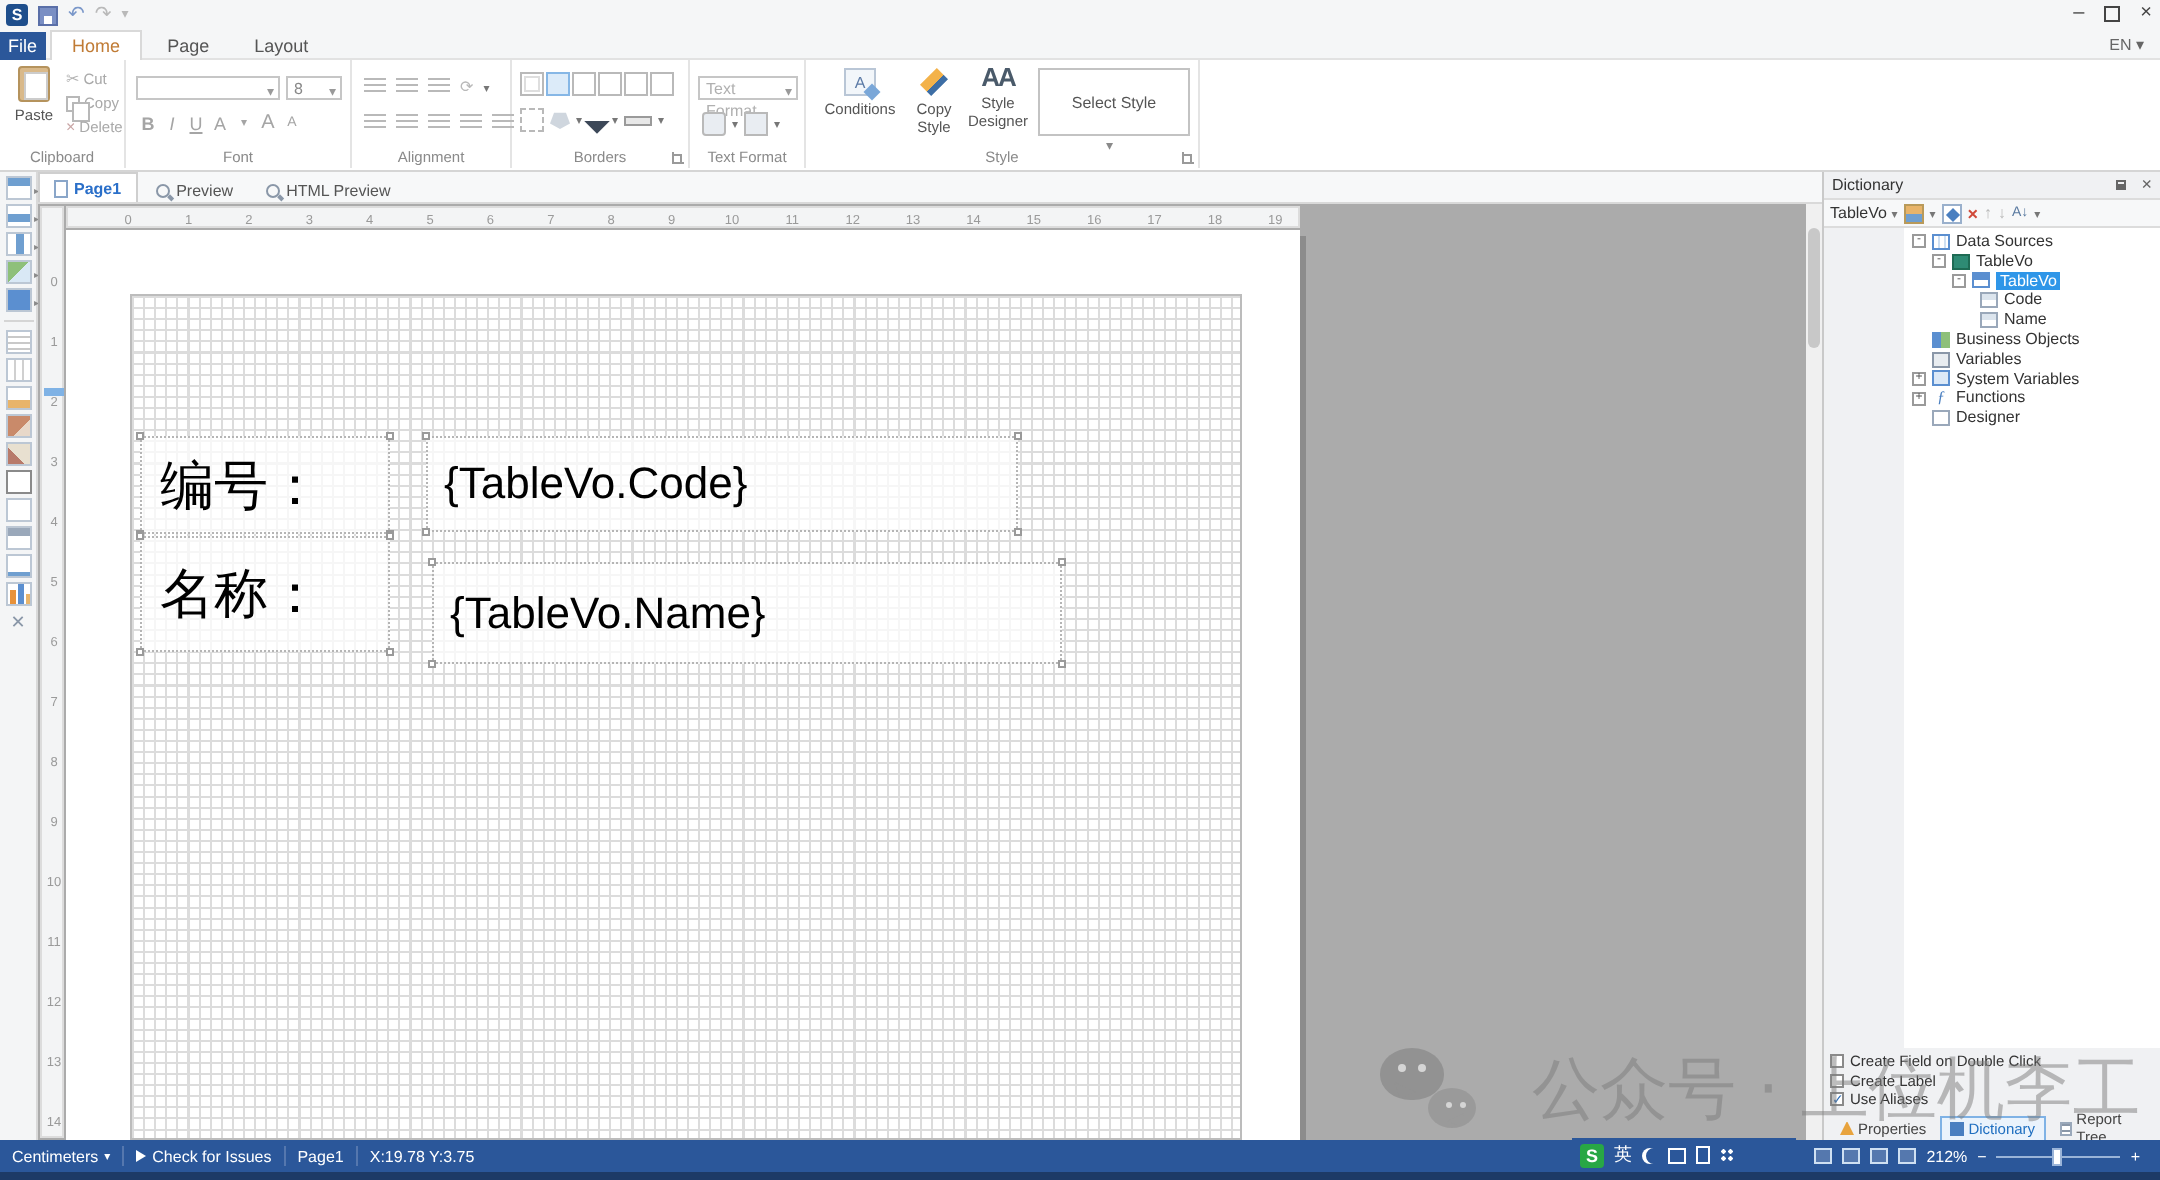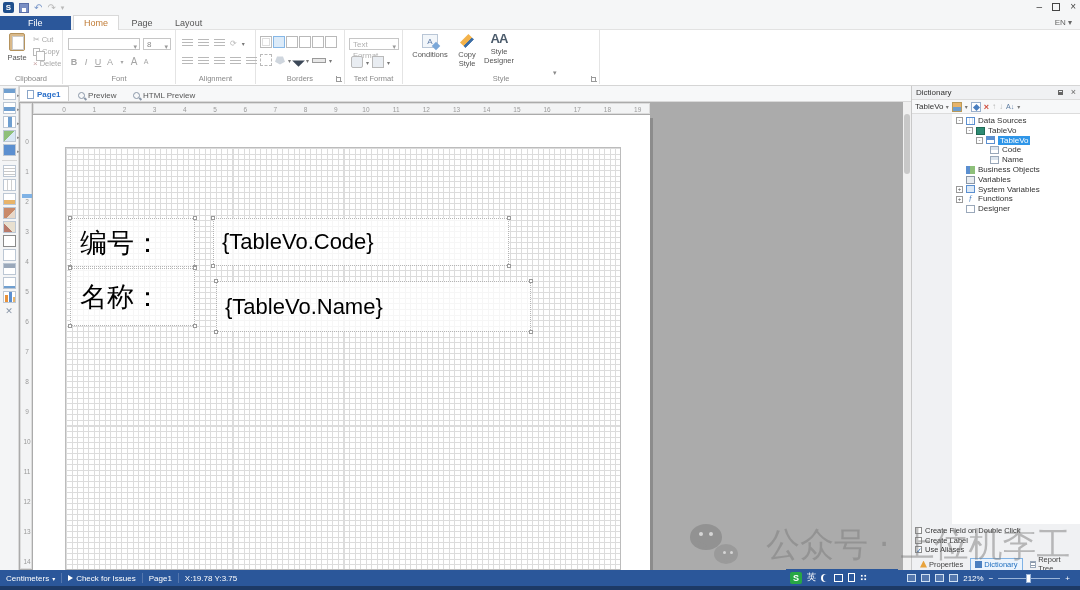--- a/index.html
+++ b/index.html
@@ -17,21 +17,21 @@
   .glyph-btn.dis { color:#b9b9b9; }
   .title-center { left:0; top:1px; width:1080px; text-align:center; font-size:9px; }
   .win-btns { right:4px; top:0; display:flex; gap:10px; height:14px; align-items:center; color:#444; }
   .win-btns span { font-size:10px; line-height:14px; cursor:default; }
   .restore-ic { width:8px; height:8px; border:1px solid #444; position:relative; background:#f5f6f7; }
   .restore-ic:before { content:""; position:absolute; left:1px; top:-3px; width:8px; height:8px; border:1px solid #444; z-index:-1; }
 
   
   #tabrow { left:0; top:15px; width:1080px; height:15px; background:#f5f6f7; border-bottom:1px solid #e2e2e2; }
   .rtab { display:inline-block; height:15px; line-height:15px; padding:0 10px; font-size:9px; color:#555; }
-  .rtab.file { background:#2b579a; color:#fff; padding:0 28px; }
+  .rtab.file { background:#2b579a; color:#fff; padding:0 4px; }
   .rtab.active { background:#fff; border:1px solid #d9d9d9; border-bottom:none; color:#c07b35; }
   .lang { right:8px; top:0; height:15px; line-height:15px; color:#666; font-size:8px; }
 
   
   #ribbon { left:0; top:30px; width:1080px; height:56px; background:#fff; border-bottom:1px solid #d5d5d5; }
   .rgroup { position:absolute; top:0; height:54px; border-right:1px solid #e4e4e4; }
   .rgroup-label { position:absolute; bottom:1px; width:100%; text-align:center; font-size:7.5px; color:#8a8a8a; }
   .dlg-launch { position:absolute; bottom:2px; right:2px; width:6px; height:6px; border-left:1px solid #9a9a9a; border-bottom:1px solid #9a9a9a; }
   .dlg-launch:after { content:""; position:absolute; right:1px; top:1px; width:3px; height:3px; border-right:1px solid #9a9a9a; border-top:1px solid #9a9a9a; }
   .dis-txt { color:#a9a9a9; }
@@ -300,20 +300,21 @@
       <span>Conditions</span>
     </div>
     <div class="bigbtn" style="left:50px;top:4px;width:28px">
       <div class="brush-ic"></div>
       <span>Copy</span><br><span>Style</span>
     </div>
     <div class="bigbtn" style="left:80px;top:2px;width:32px">
       <div class="aa-ic">AA</div>
       <span>Style</span><br><span>Designer</span>
     </div>
+    <div class="gallery" style="position:absolute;left:116px;top:4px;width:76px;height:34px;line-height:34px">Select Style</div>
     <span class="gal-dd" style="left:150px;top:39px">▾</span>
     <div class="rgroup-label">Style</div>
     <div class="dlg-launch"></div>
   </div>
 </div>
 
 <div id="lstrip" class="abs">
   <div class="tool tl-top">
       <span class="dd">▸</span>
     </div>

